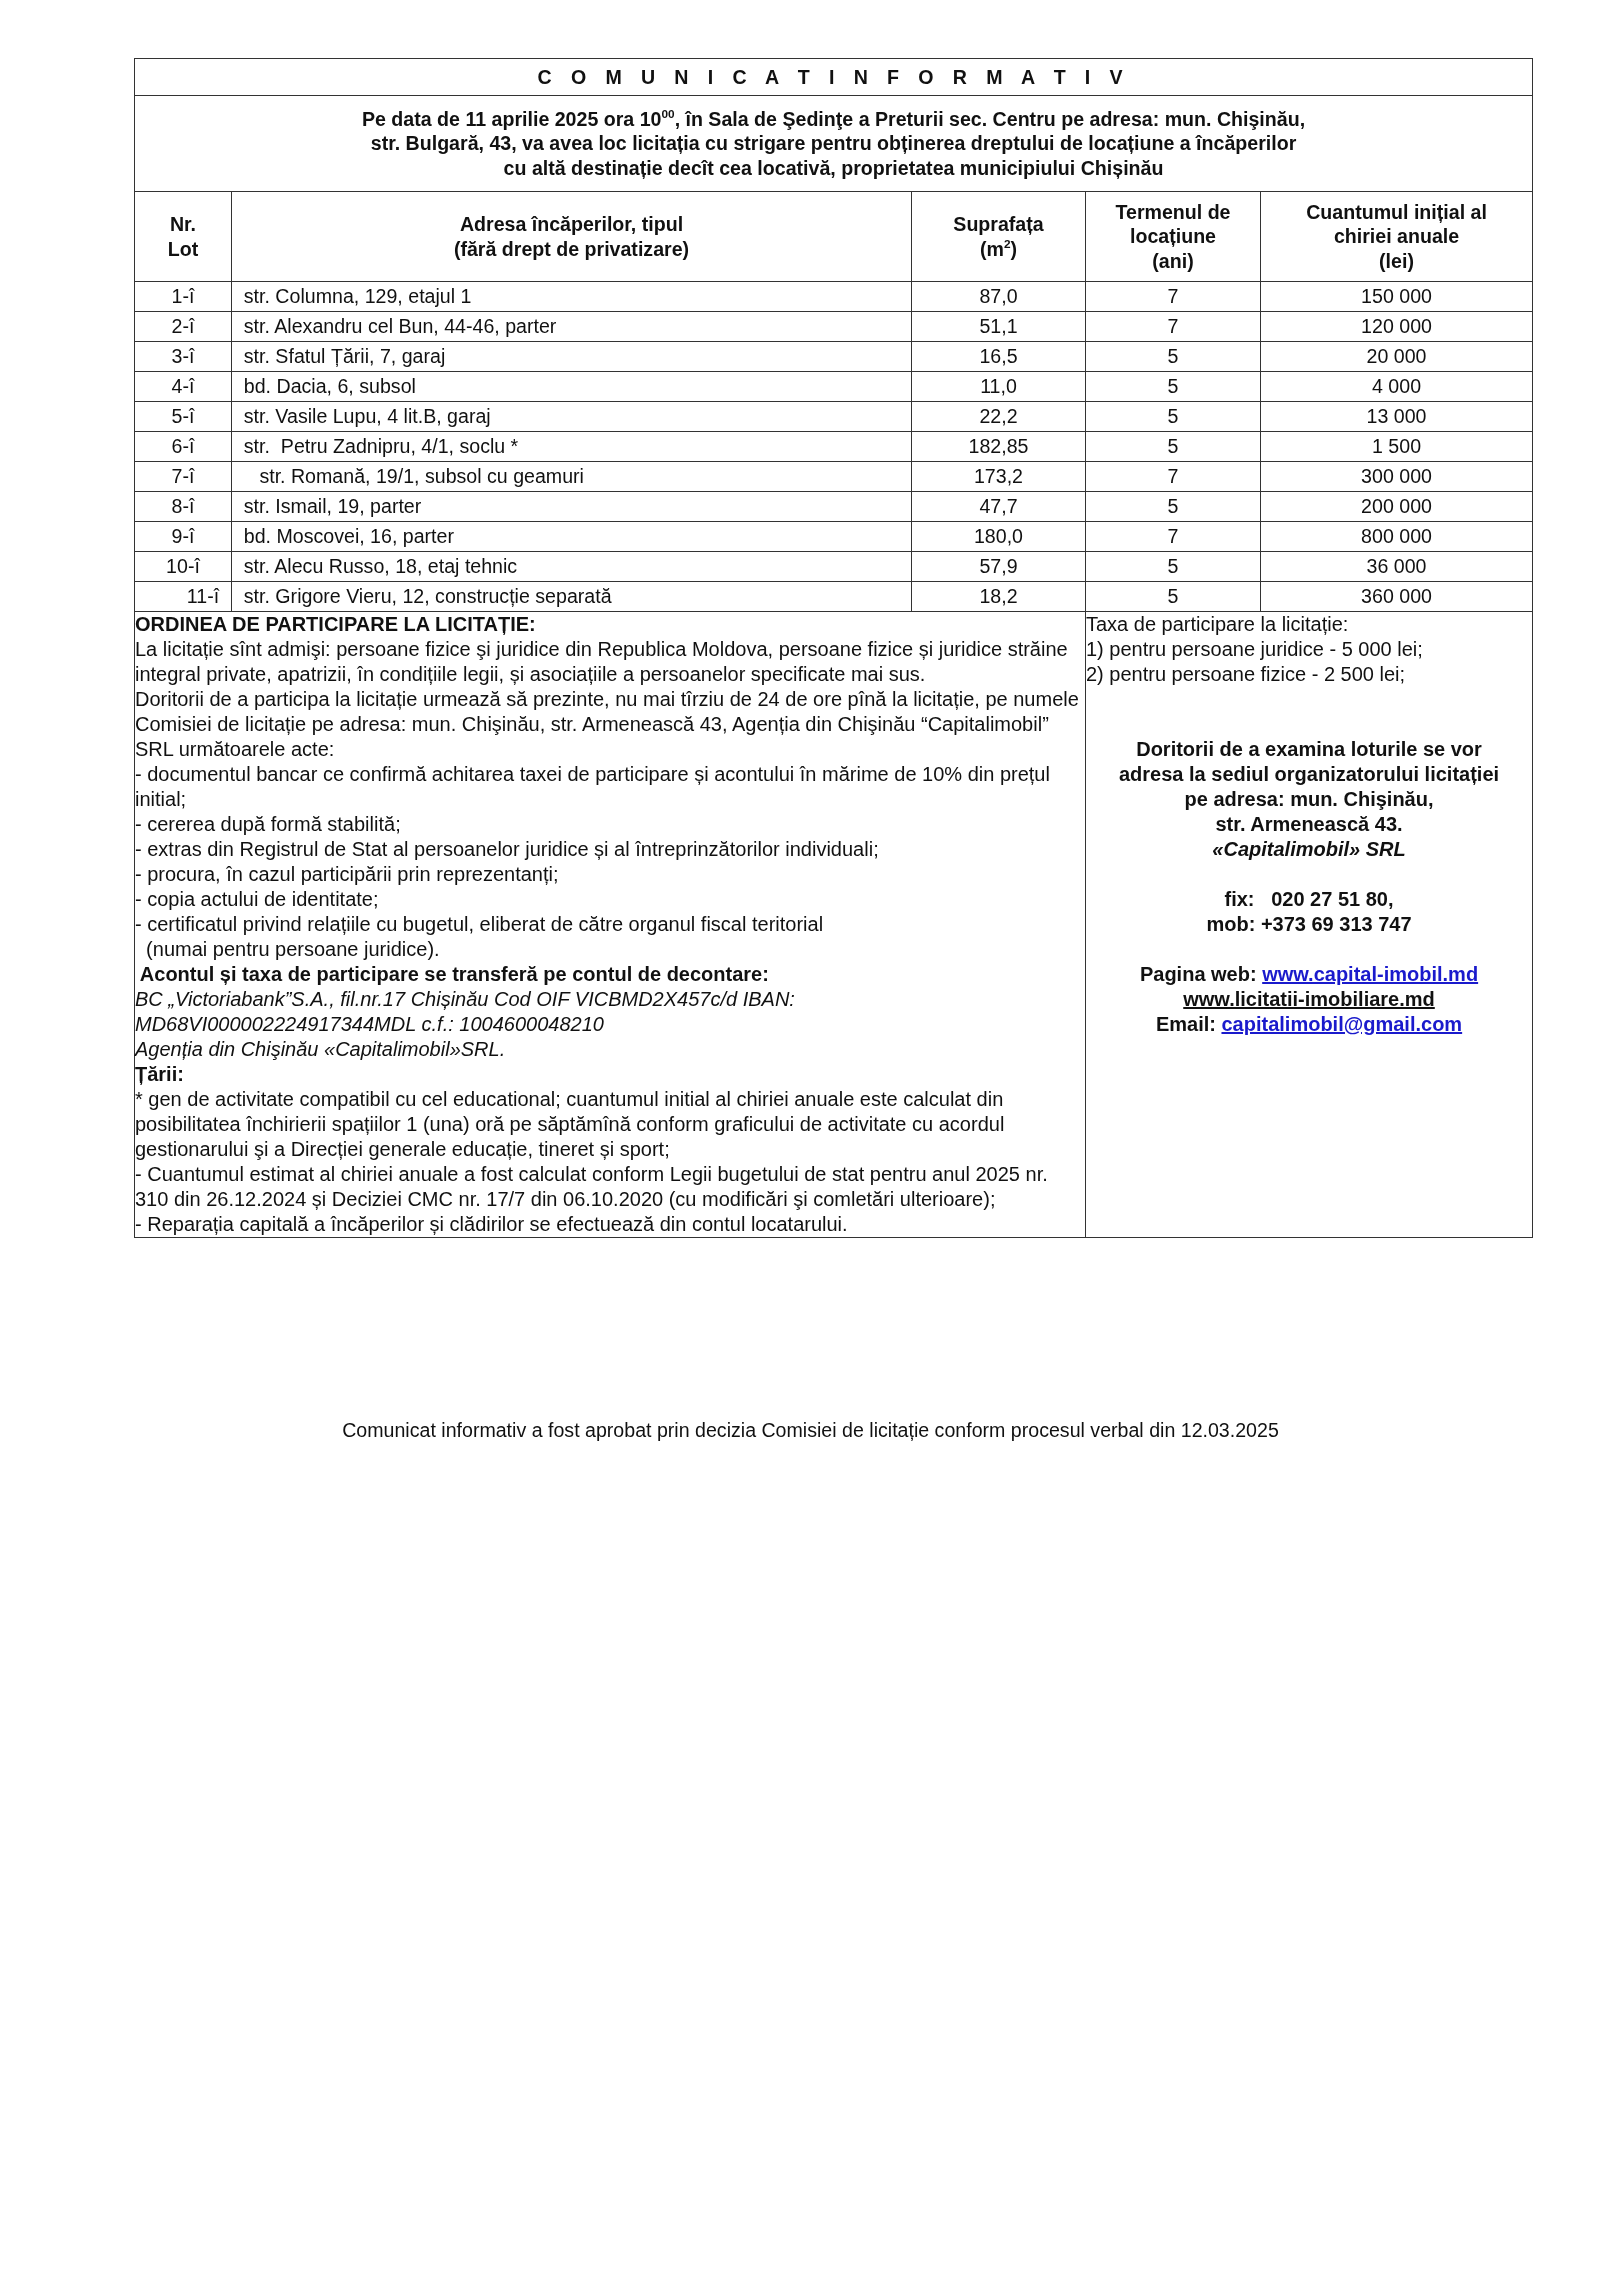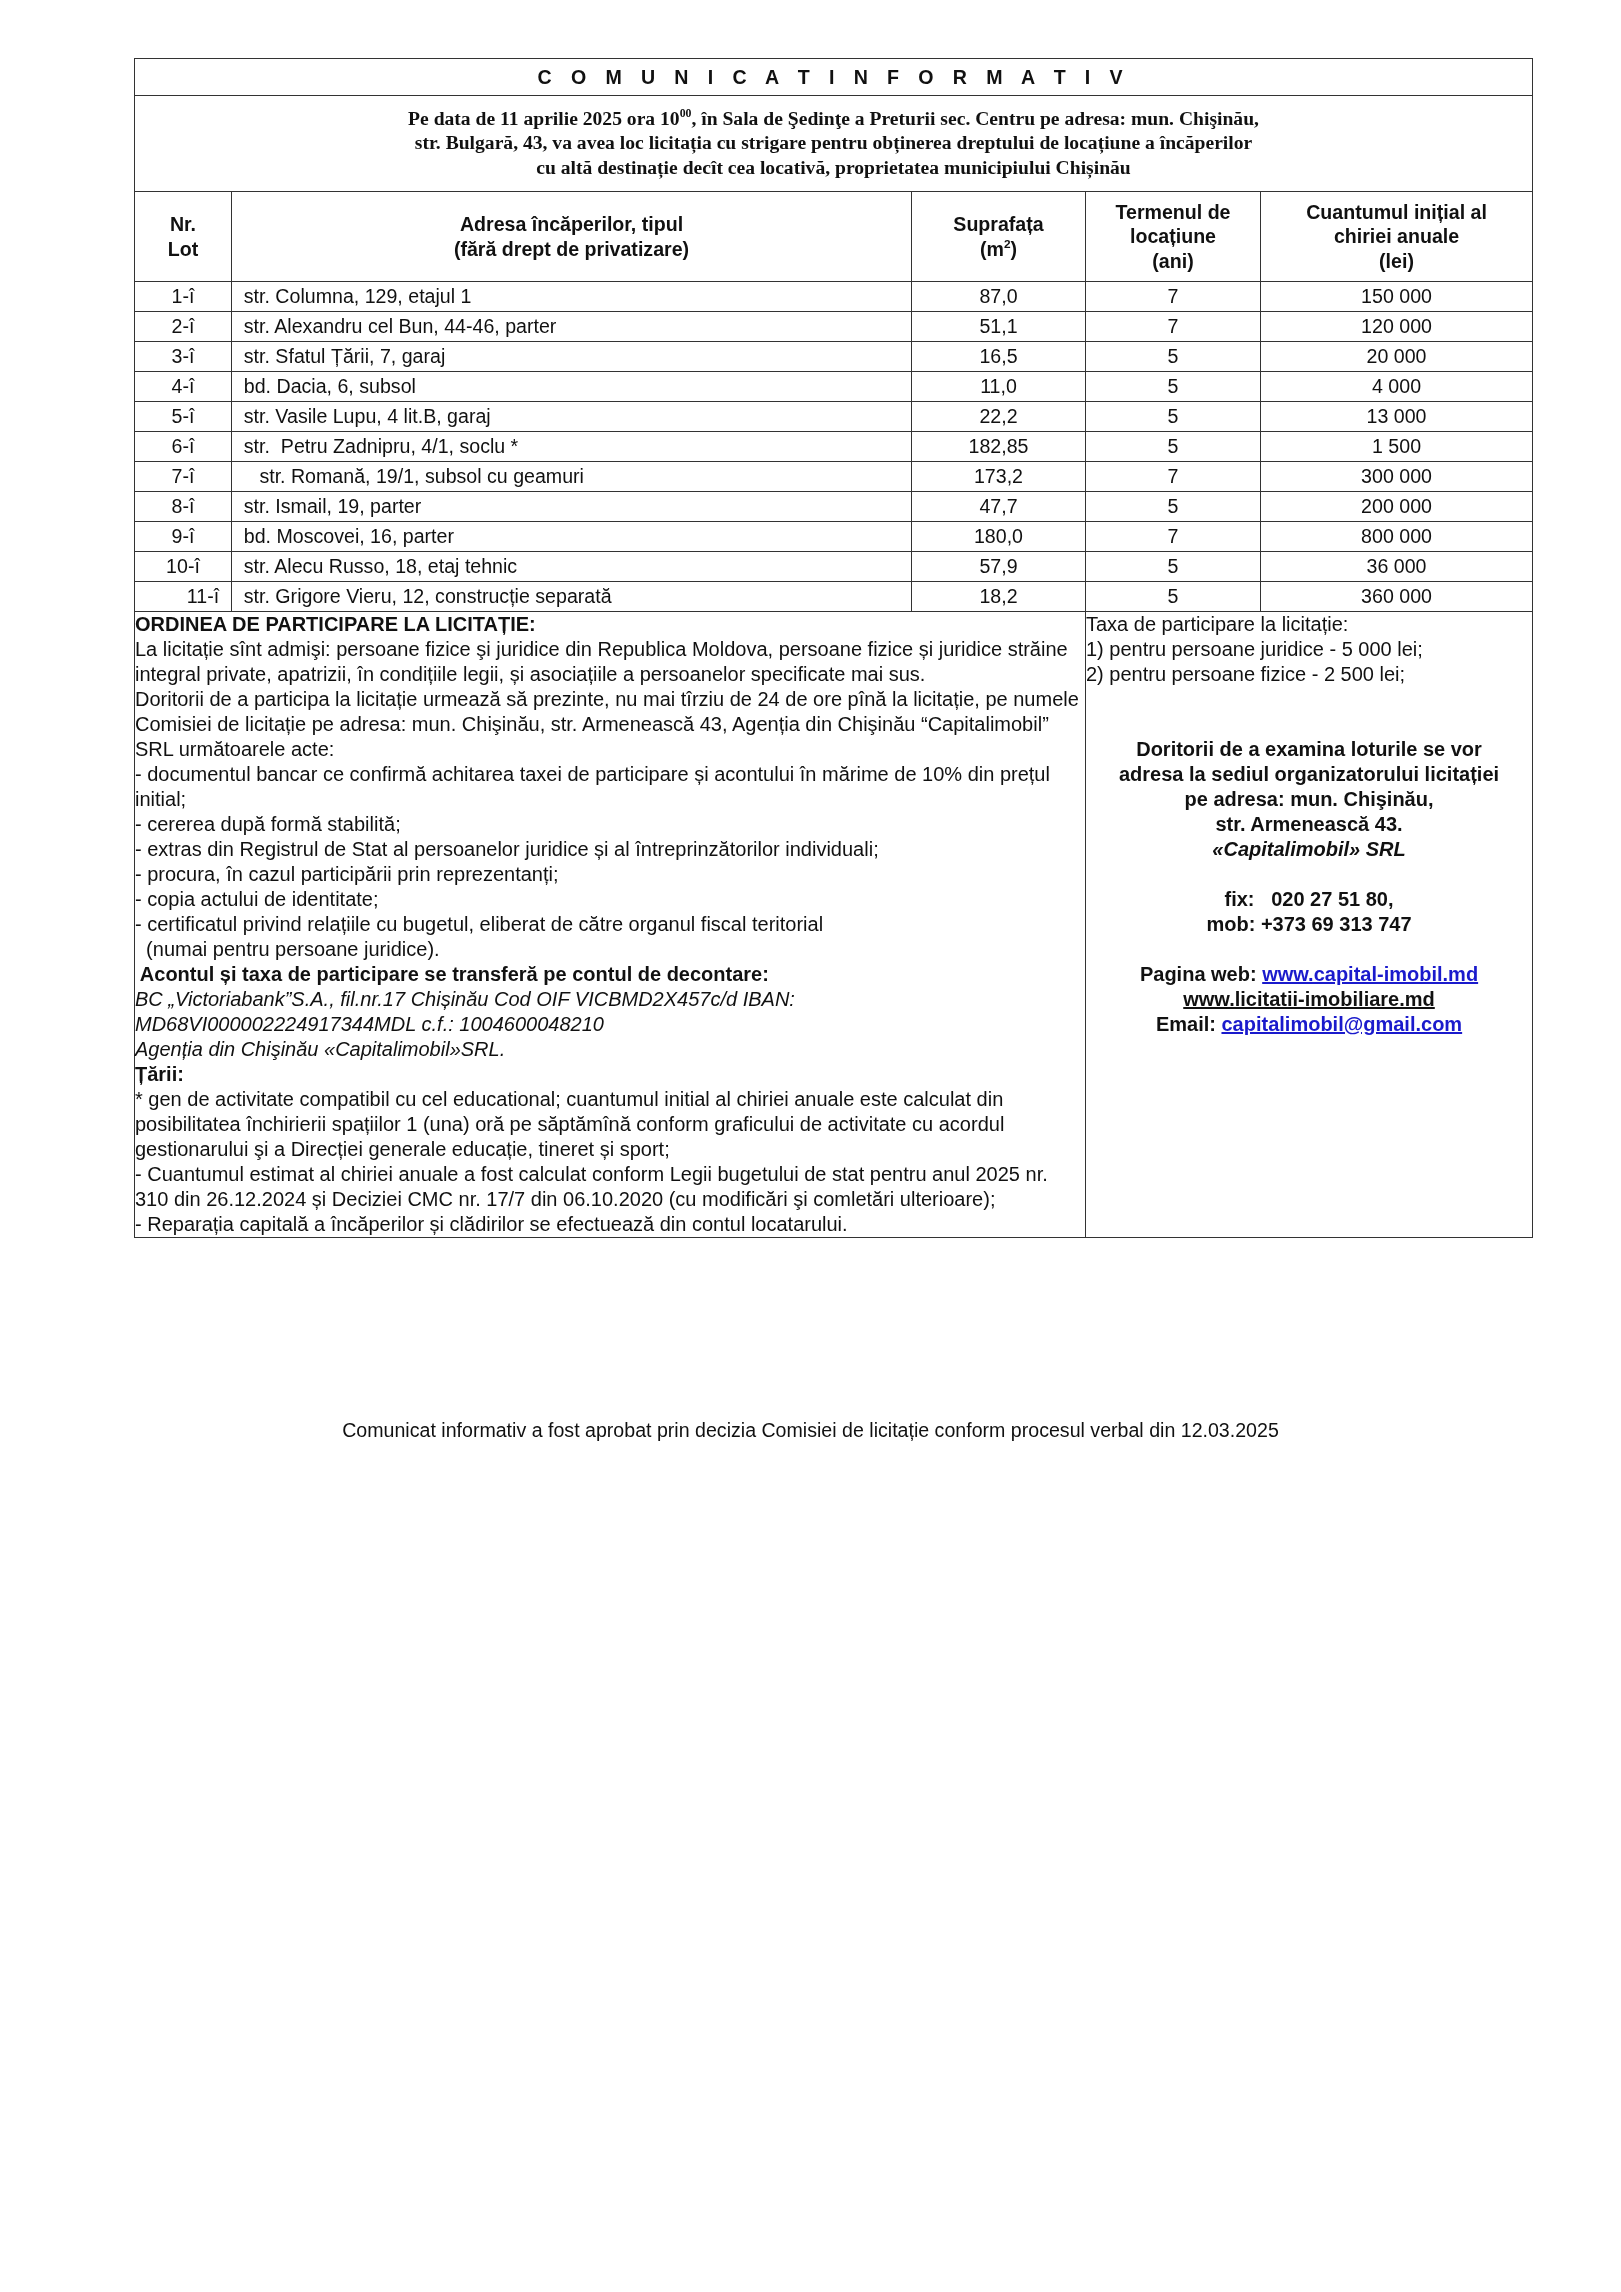--- a/index.html
+++ b/index.html
@@ -1,21 +1,21 @@
 <!DOCTYPE html>
 <html><head>
 <meta charset="utf-8">
 <style>
   html, body { margin: 0; padding: 0; background: #ffffff; }
   body { width: 1621px; height: 2293px; position: relative; font-family: "Liberation Sans", sans-serif; color: #111; }
   .sheet { position: absolute; left: 134px; top: 58px; width: 1399px; }
   table.main { border-collapse: collapse; width: 1399px; table-layout: fixed; }
   table.main td, table.main th { border: 1.5px solid #333; padding: 0; }
   .title-cell { height: 36px; text-align: center; font-weight: bold; font-size: 19.6px; letter-spacing: 6.9px; }
-  .intro-cell { height: 95px; text-align: center; font-weight: bold; font-size: 19.6px; line-height: 24.5px; padding-top: 3.9px; font-family: Liberation Serif, serif; }
+  .intro-cell { height: 95px; text-align: center; font-weight: bold; font-size: 19.6px; line-height: 24.5px; padding-top: 3.9px; }
   .hdr th { height: 89px; font-weight: bold; font-size: 19.6px; line-height: 24.5px; text-align: center; vertical-align: middle; }
   .row td { height: 29px; font-size: 19.6px; line-height: 21.6px; }
   .row td.c { text-align: center; }
   .row td.addr { padding-left: 11.8px; }
   .row td.addr.indent { padding-left: 27.4px; }
   .lower td { vertical-align: top; font-size: 20px; line-height: 25px; }
   .left-block { padding: 2px 5.9px 3.9px 13.7px; }
   .right-block { padding: 2px 7.8px 3.9px 13.7px; }
   .bold { font-weight: bold; }
   .ital { font-style: italic; }

